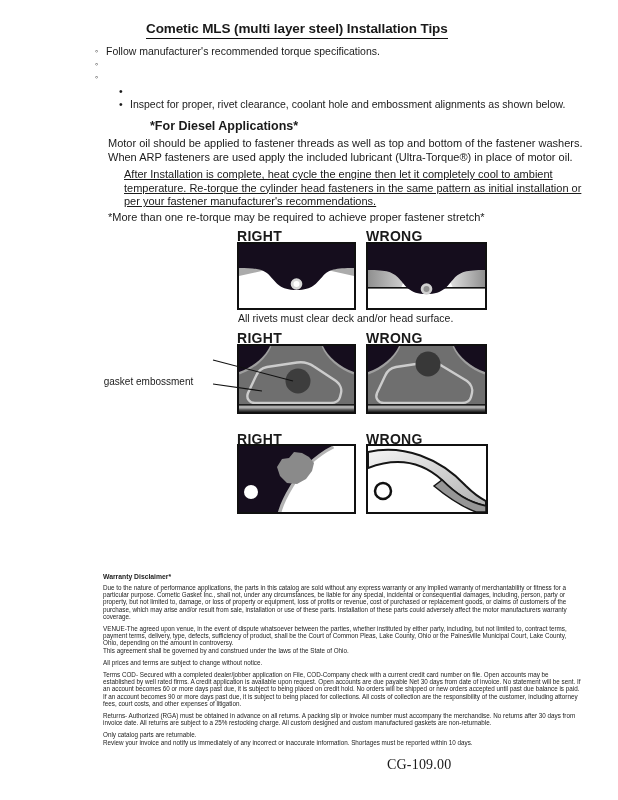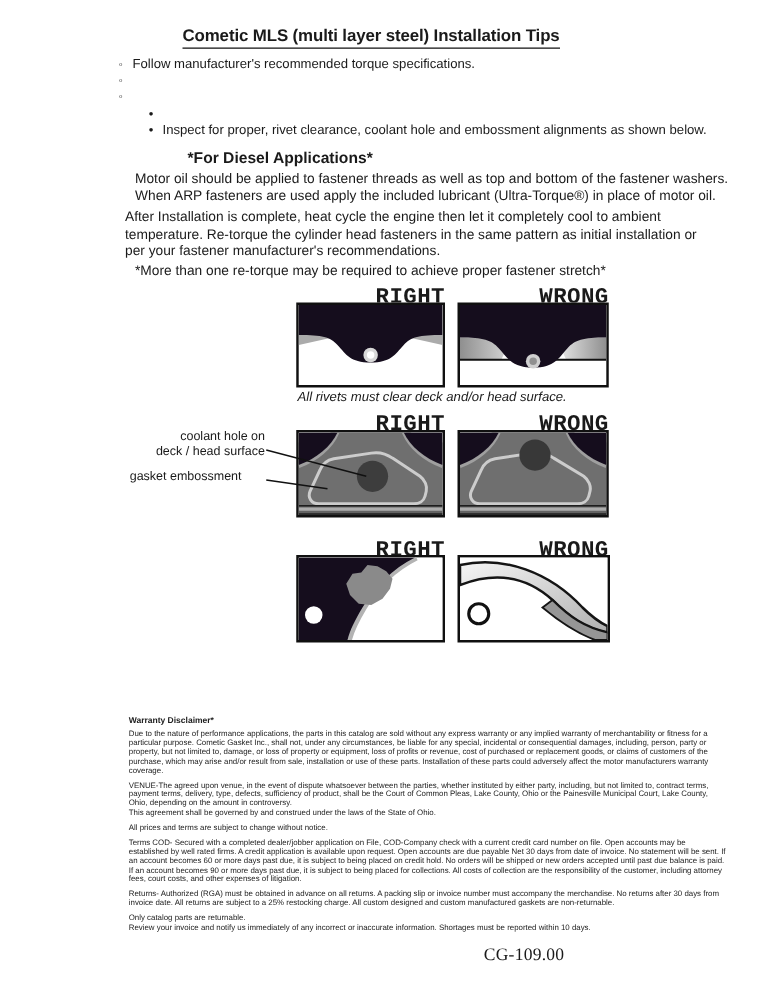--- a/index.html
+++ b/index.html
@@ -9,24 +9,24 @@
   .doc-title{left:110px;top:21px;font-size:13.5px;font-weight:bold;letter-spacing:-0.1px;
              border-bottom:1.6px solid #111;padding-bottom:2px;white-space:nowrap;margin-left:36px;}
   .bullets{left:95px;top:45px;font-size:10.5px;line-height:13.2px;}
   .brow{display:flex;}
   .brow .mk{width:11px;flex:0 0 11px;font-size:9px;line-height:13.2px;}
   .brow.sub{margin-left:24px;}
   .brow.sub .mk{font-size:10.5px;}
   .sect-head{left:110px;top:119px;font-size:12.5px;font-weight:bold;white-space:nowrap;margin-left:40px;}
   .para{font-size:11px;line-height:13.6px;width:476px;}
   .p1{left:108px;top:137px;}
-  .p2{left:100px;top:168px;}
+  .p2{left:124px;top:168px;text-decoration:underline;}
   .p3{left:108px;top:211px;white-space:nowrap;}
-  .figlabel{font-size:18px;font-weight:bold;letter-spacing:0.3px;white-space:nowrap;
-            width:119px;text-align:right;font-family:Liberation Mono, monospace;}
+  .figlabel{font-size:14px;font-weight:bold;letter-spacing:0.3px;white-space:nowrap;
+            width:119px;text-align:left;}
   .figbox{border:2px solid #101010;background:#fff;line-height:0;}
   .figbox svg{display:block;}
   .caption{font-size:10.5px;line-height:13px;white-space:pre-line;}
   .annot{font-size:10px;line-height:11.5px;text-align:right;width:127px;white-space:pre-line;}
   .smallprint{left:103px;top:573px;width:478px;color:#222;}
   .smallprint h4{margin:0 0 4px 0;font-size:6.8px;font-weight:bold;}
   .smallprint p{margin:0 0 5px 0;font-size:6.3px;line-height:7.2px;white-space:pre-line;}
   .pagenum{left:387px;top:757px;font-size:14px;letter-spacing:0.2px;white-space:nowrap;font-family:Liberation Serif, serif;}
 </style>
 </head>
@@ -88,27 +88,25 @@
       </defs>
       <rect width="117" height="64" fill="#ffffff"></rect>
       <polygon points="0,26 41,26 33,44 0,44" fill="url(#gL)"></polygon>
       <polygon points="117,26 77,26 85,44 117,44" fill="url(#gR)"></polygon>
       <rect x="0" y="43" width="117" height="1.6" fill="#111111"></rect>
       <path d="M0 0 H117 V26 C98 26 92 28 86 34.5 C79 42 76 50 58.5 50 C41 50 38 42 31 34.5 C25 28 19 26 0 26 Z" fill="#150d1d"></path>
       <circle cx="58.5" cy="45" r="5.8" fill="#d0d0d0"></circle>
       <circle cx="58.5" cy="45" r="3" fill="#909090"></circle>
     </svg>
   </div>
-  <div class="abs caption" style="left:238px;top:312px;font-style:italic;">All rivets must clear deck and/or head surface.</div>
+  <div class="abs caption" style="left:238px;top:312px;">All rivets must clear deck and/or head surface.</div>
 
   <div class="abs figlabel" style="left:237px;top:330px;">RIGHT</div>
   <div class="abs figlabel" style="left:366px;top:330px;width:121px;">WRONG</div>
 
-  <div class="abs annot" style="left:85px;top:344px;">coolant hole on
-deck / head surface</div>
   <div class="abs annot" style="left:85px;top:376px;text-align:center;">gasket embossment</div>
 
   <div class="abs figbox" style="left:237px;top:344px;">
     <svg width="115" height="66" viewBox="0 0 115 66">
       <rect width="115" height="66" fill="#6f6f6f"></rect>
       <polygon points="0,0 26,0 0,8" fill="#fdfdfd"></polygon>
       <polygon points="115,0 89,0 115,8" fill="#fdfdfd"></polygon>
       <path d="M31 0 C26 12 14 22 0 27" stroke="#9f9f9f" stroke-width="3" fill="none"></path>
       <path d="M0 0 H31 C26 11 14 21 0 26 Z" fill="#150d1d"></path>
       <path d="M84 0 C89 12 101 22 115 27" stroke="#9f9f9f" stroke-width="3" fill="none"></path>

